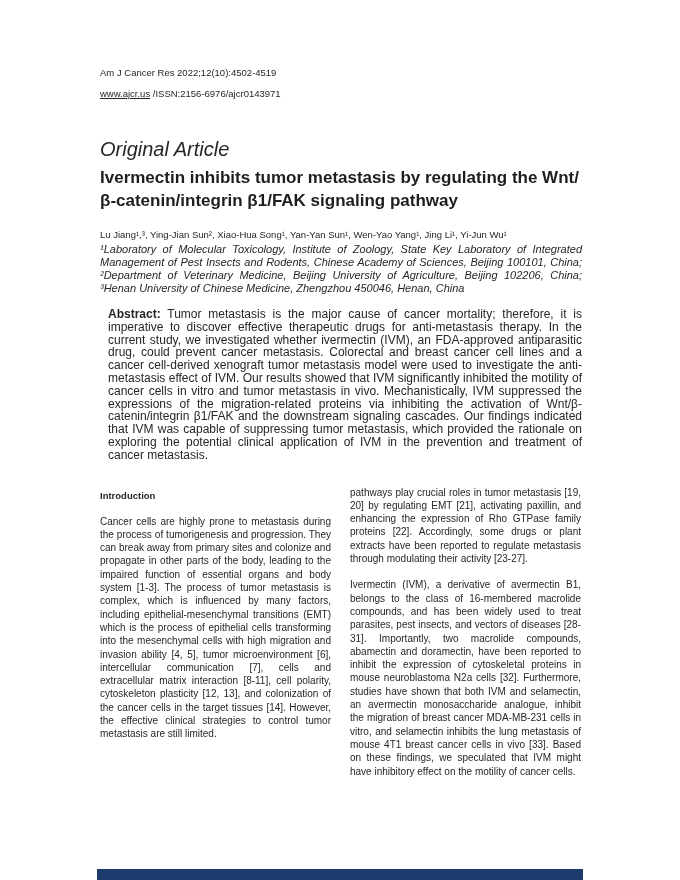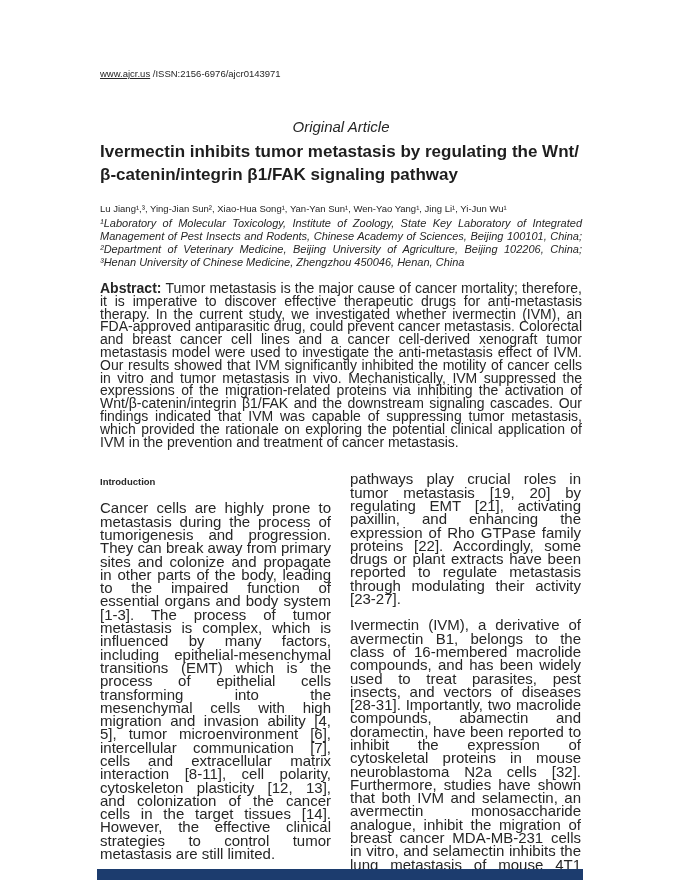--- a/index.html
+++ b/index.html
@@ -6,48 +6,49 @@
   body{
     width:680px;height:880px;background:#ffffff;
     font-family:"Liberation Sans","DejaVu Sans",sans-serif;
     color:#262626;
     -webkit-font-smoothing:antialiased;
   }
   .page{position:relative;width:680px;height:880px;overflow:hidden;background:#fff;}
   .content{position:absolute;left:100px;top:66px;width:482px;}
 
   .journal-line{font-size:9.5px;line-height:13px;margin:0;}
-  .url-line{font-size:9.5px;line-height:13px;margin:1px 0 0 0;}
+  .url-line{font-size:9.5px;line-height:13px;margin:8px 0 0 0;}
   .link{text-decoration:underline;color:#262626;cursor:pointer;}
 
-  .type-label{font-style:italic;font-size:15px;margin:38px 0 0 0;text-align:center;}
+  .type-label{font-style:italic;font-size:20px;margin:38px 0 0 0;}
   .title{font-size:17px;font-weight:bold;line-height:23px;margin:5px 0 16px 0;color:#1e1e1e;}
 
   .authors{font-size:9.5px;margin:8px 0 0 0;line-height:13px;}
   .affiliations{font-style:italic;font-size:11px;line-height:13px;margin:2px 0 0 0;text-align:justify;}
   .dates{font-size:9px;margin:11px 0 0 0;line-height:12px;}
 
-  .abstract{font-size:14px;line-height:12.8px;margin:13px 0 0 0;text-align:justify;}
+  .abstract{font-size:12px;line-height:12.8px;margin:13px 0 0 8px;text-align:justify;}
   .abstract .lbl{font-weight:bold;}
   .keywords{font-size:9px;line-height:12.8px;margin:11px 0 0 0;text-align:justify;}
   .keywords .lbl{font-weight:bold;}
 
   .columns{display:flex;gap:19px;margin-top:24px;}
   .col{width:231px;}
   .sec-heading{font-size:9.5px;font-weight:bold;margin:4px 0 14px 0;}
-  .col p{font-size:15px;line-height:13.3px;text-align:justify;margin:0 0 13px 0;}
+  .col p{font-size:10px;line-height:13.3px;text-align:justify;margin:0 0 13px 0;}
 
   .footer-bar{position:absolute;left:97px;right:97px;bottom:0;height:11px;}
 </style>
 </head>
 <body>
 
 <div class="page">
   <div class="content">
 
+    <p class="journal-line">Am J Cancer Res 2022;12(10):4502-4519</p>
     <p class="url-line"><span class="link">www.ajcr.us</span><span> /ISSN:2156-6976/ajcr0143971</span></p>
 
     <p class="type-label">Original Article</p>
     <h1 class="title">Ivermectin inhibits tumor metastasis by regulating the Wnt/β-catenin/integrin β1/FAK signaling pathway</h1>
 
     <p class="authors">Lu Jiang¹,³, Ying-Jian Sun², Xiao-Hua Song¹, Yan-Yan Sun¹, Wen-Yao Yang¹, Jing Li¹, Yi-Jun Wu¹</p>
     <p class="affiliations">¹Laboratory of Molecular Toxicology, Institute of Zoology, State Key Laboratory of Integrated Management of Pest Insects and Rodents, Chinese Academy of Sciences, Beijing 100101, China; ²Department of Veterinary Medicine, Beijing University of Agriculture, Beijing 102206, China; ³Henan University of Chinese Medicine, Zhengzhou 450046, Henan, China</p>
 
     <p class="abstract"><span class="lbl">Abstract:</span> <span>Tumor metastasis is the major cause of cancer mortality; therefore, it is imperative to discover effective therapeutic drugs for anti-metastasis therapy. In the current study, we investigated whether ivermectin (IVM), an FDA-approved antiparasitic drug, could prevent cancer metastasis. Colorectal and breast cancer cell lines and a cancer cell-derived xenograft tumor metastasis model were used to investigate the anti-metastasis effect of IVM. Our results showed that IVM significantly inhibited the motility of cancer cells in vitro and tumor metastasis in vivo. Mechanistically, IVM suppressed the expressions of the migration-related proteins via inhibiting the activation of Wnt/β-catenin/integrin β1/FAK and the downstream signaling cascades. Our findings indicated that IVM was capable of suppressing tumor metastasis, which provided the rationale on exploring the potential clinical application of IVM in the prevention and treatment of cancer metastasis.</span></p>
 

